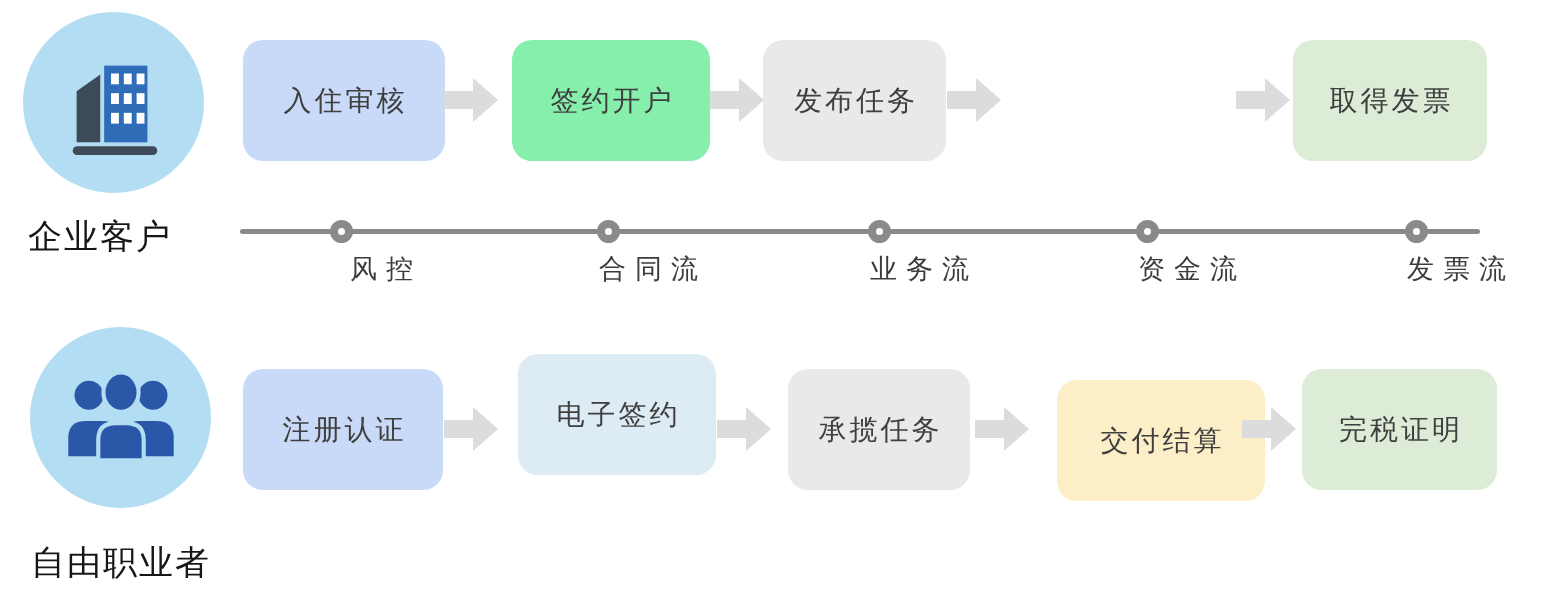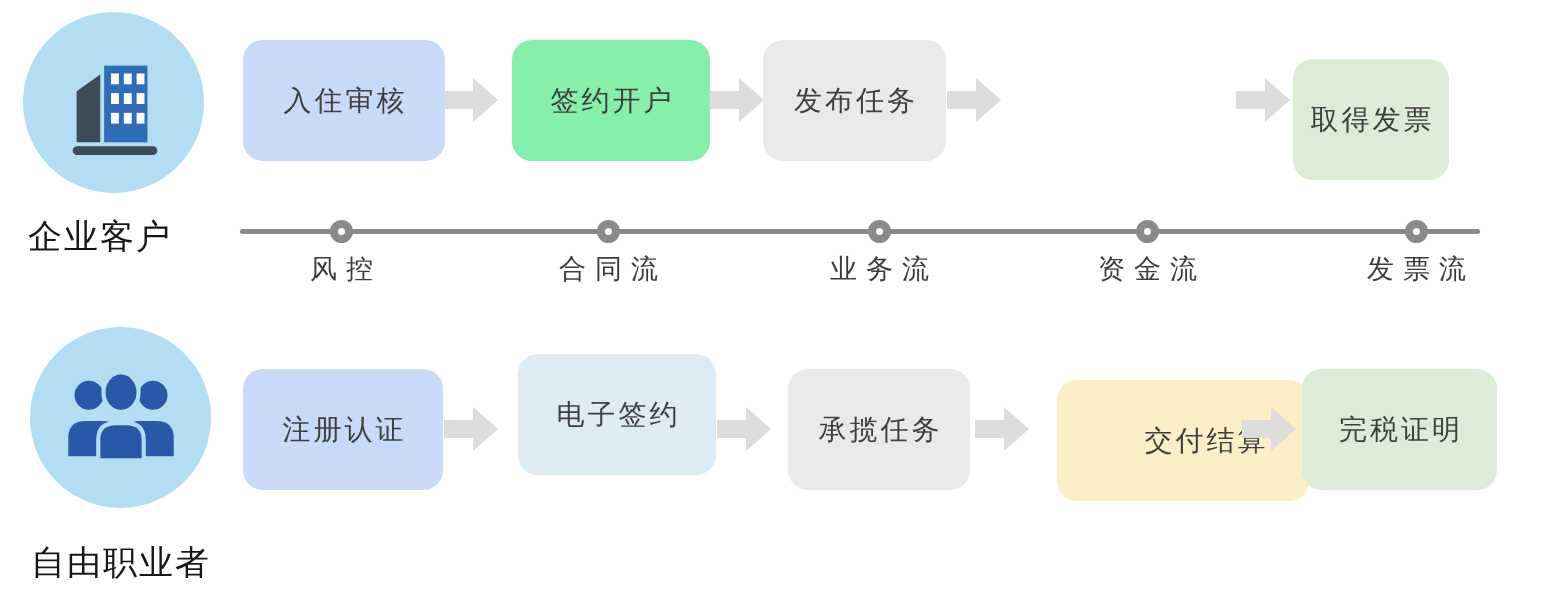--- a/index.html
+++ b/index.html
@@ -76,20 +76,21 @@
     box-sizing: content-box;
   }
   .tl-label {
     position: absolute;
     top: 251px;
     font-size: 27px;
     letter-spacing: 9px;
     color: #3c3c3c;
     white-space: nowrap;
     transform: translateX(-50%);
+    margin-left: 40px;
   }
 </style>
 </head>
 <body>
 
 <div class="canvas" style="background: rgb(255, 255, 255);">
 
   <div class="avatar avatar-1" style="background: rgb(178, 221, 243);">
     <svg width="118" height="118" viewBox="0 0 120 120">
       <g fill="currentColor" style="color: rgb(61, 74, 87);">
@@ -132,21 +133,21 @@
 
   <div class="step" style="left: 243px; top: 40px; width: 202px; background: rgb(201, 217, 248);">
     <span>入住审核</span>
   </div>
   <div class="step" style="left: 512px; top: 40px; width: 198px; background: #86efac;">
     <span>签约开户</span>
   </div>
   <div class="step" style="left: 763px; top: 40px; width: 183px; background: rgb(233, 233, 233);">
     <span>发布任务</span>
   </div>
-  <div class="step" style="left: 1293px; top: 40px; width: 156px; background: rgb(221, 236, 214); margin-top: 19px;">
+  <div class="step" style="left: 1293px; top: 40px; width: 194px; background: rgb(221, 236, 214);">
     <span>取得发票</span>
   </div>
 
   <div class="arrow" style="left: 444px; top: 77px; color: rgb(220, 220, 220);">
     <svg width="55" height="46" viewBox="0 0 55 46">
         <polygon fill="currentColor" points="0,14 29,14 29,1 54,23 29,45 29,32 0,32"></polygon>
       </svg>
   </div>
   <div class="arrow" style="left: 710px; top: 77px; color: rgb(220, 220, 220);">
     <svg width="55" height="46" viewBox="0 0 55 46">
@@ -178,21 +179,21 @@
 
   <div class="step" style="left: 243px; top: 369px; width: 200px; background: rgb(201, 217, 248);">
     <span>注册认证</span>
   </div>
   <div class="step" style="left: 518px; top: 354px; width: 198px; background: rgb(221, 235, 244);">
     <span>电子签约</span>
   </div>
   <div class="step" style="left: 788px; top: 369px; width: 182px; background: rgb(233, 233, 233);">
     <span>承揽任务</span>
   </div>
-  <div class="step" style="left: 1057px; top: 380px; width: 208px; background: rgb(252, 238, 198); padding-left: 44px;">
+  <div class="step" style="left: 1057px; top: 380px; width: 208px; background: rgb(252, 238, 198);">
     <span>交付结算</span>
   </div>
   <div class="step" style="left: 1302px; top: 369px; width: 195px; background: rgb(221, 236, 214);">
     <span>完税证明</span>
   </div>
 
   <div class="arrow" style="left: 444px; top: 406px; color: rgb(220, 220, 220);">
     <svg width="55" height="46" viewBox="0 0 55 46">
         <polygon fill="currentColor" points="0,14 29,14 29,1 54,23 29,45 29,32 0,32"></polygon>
       </svg>

